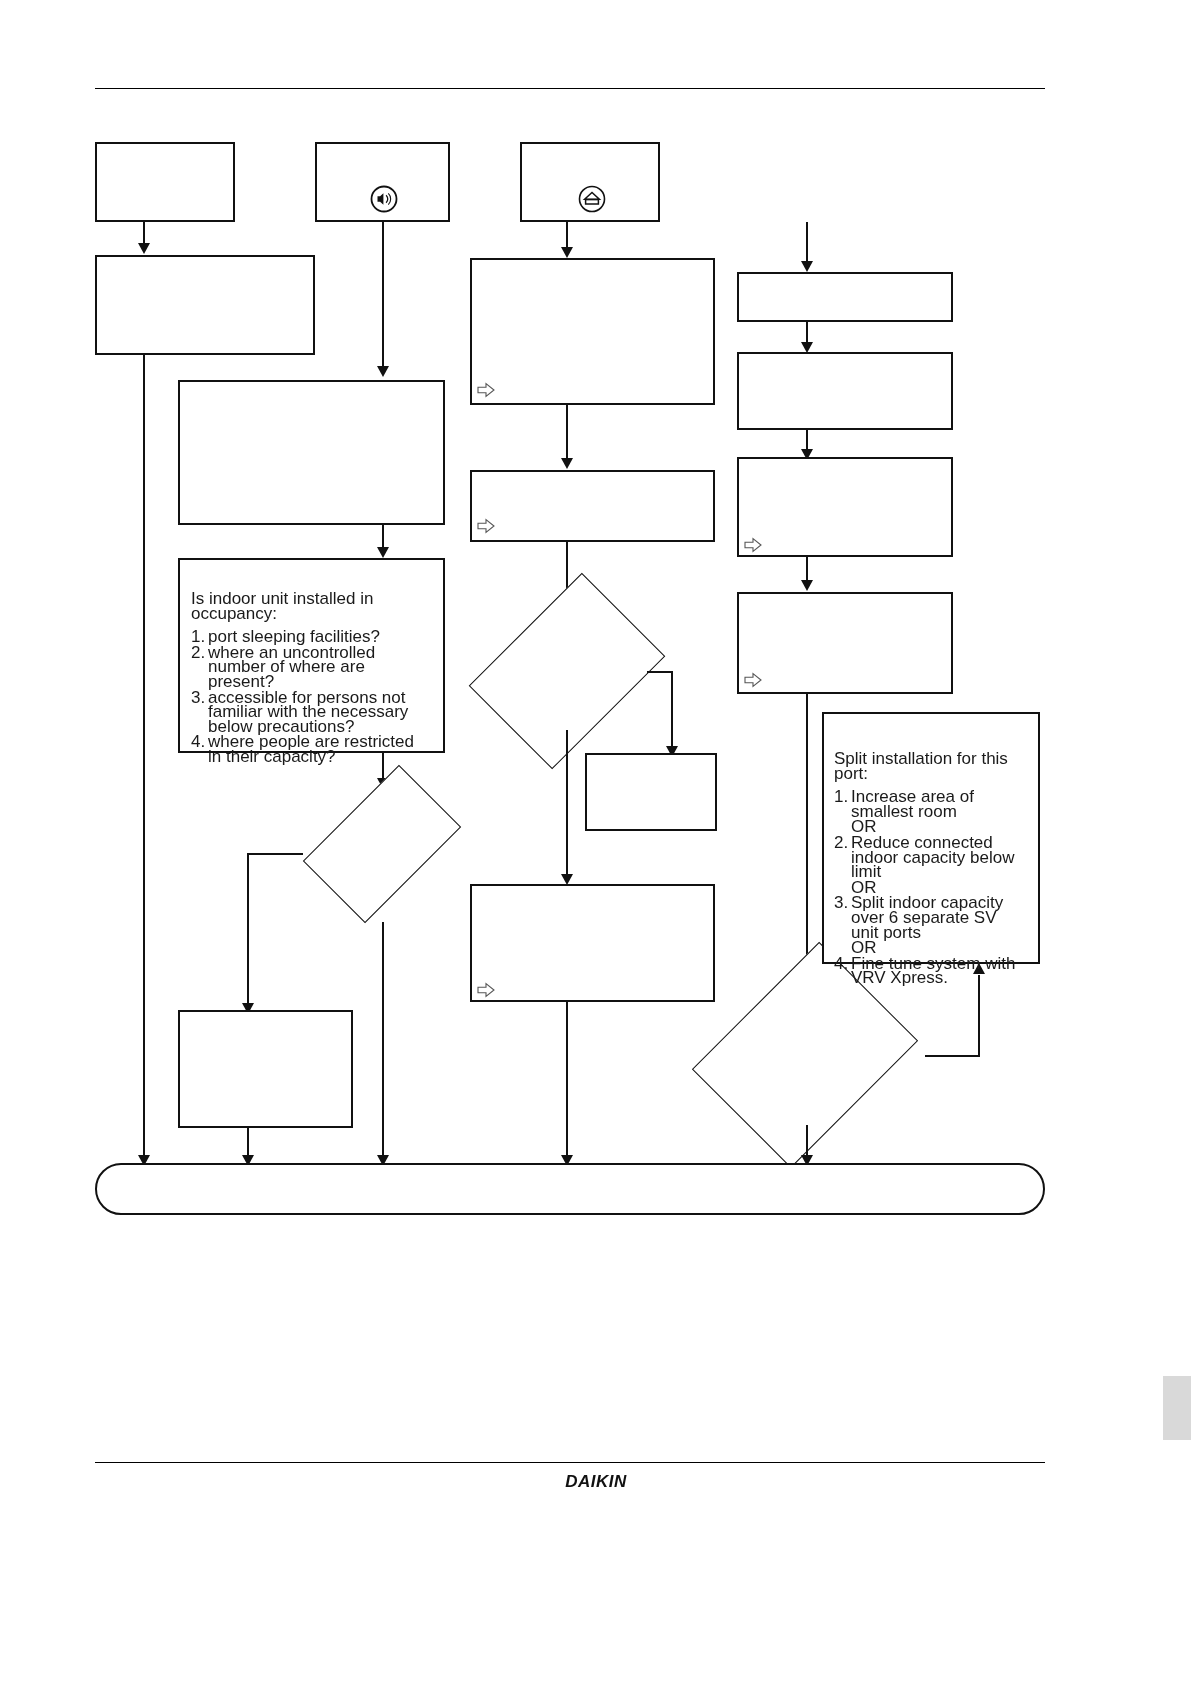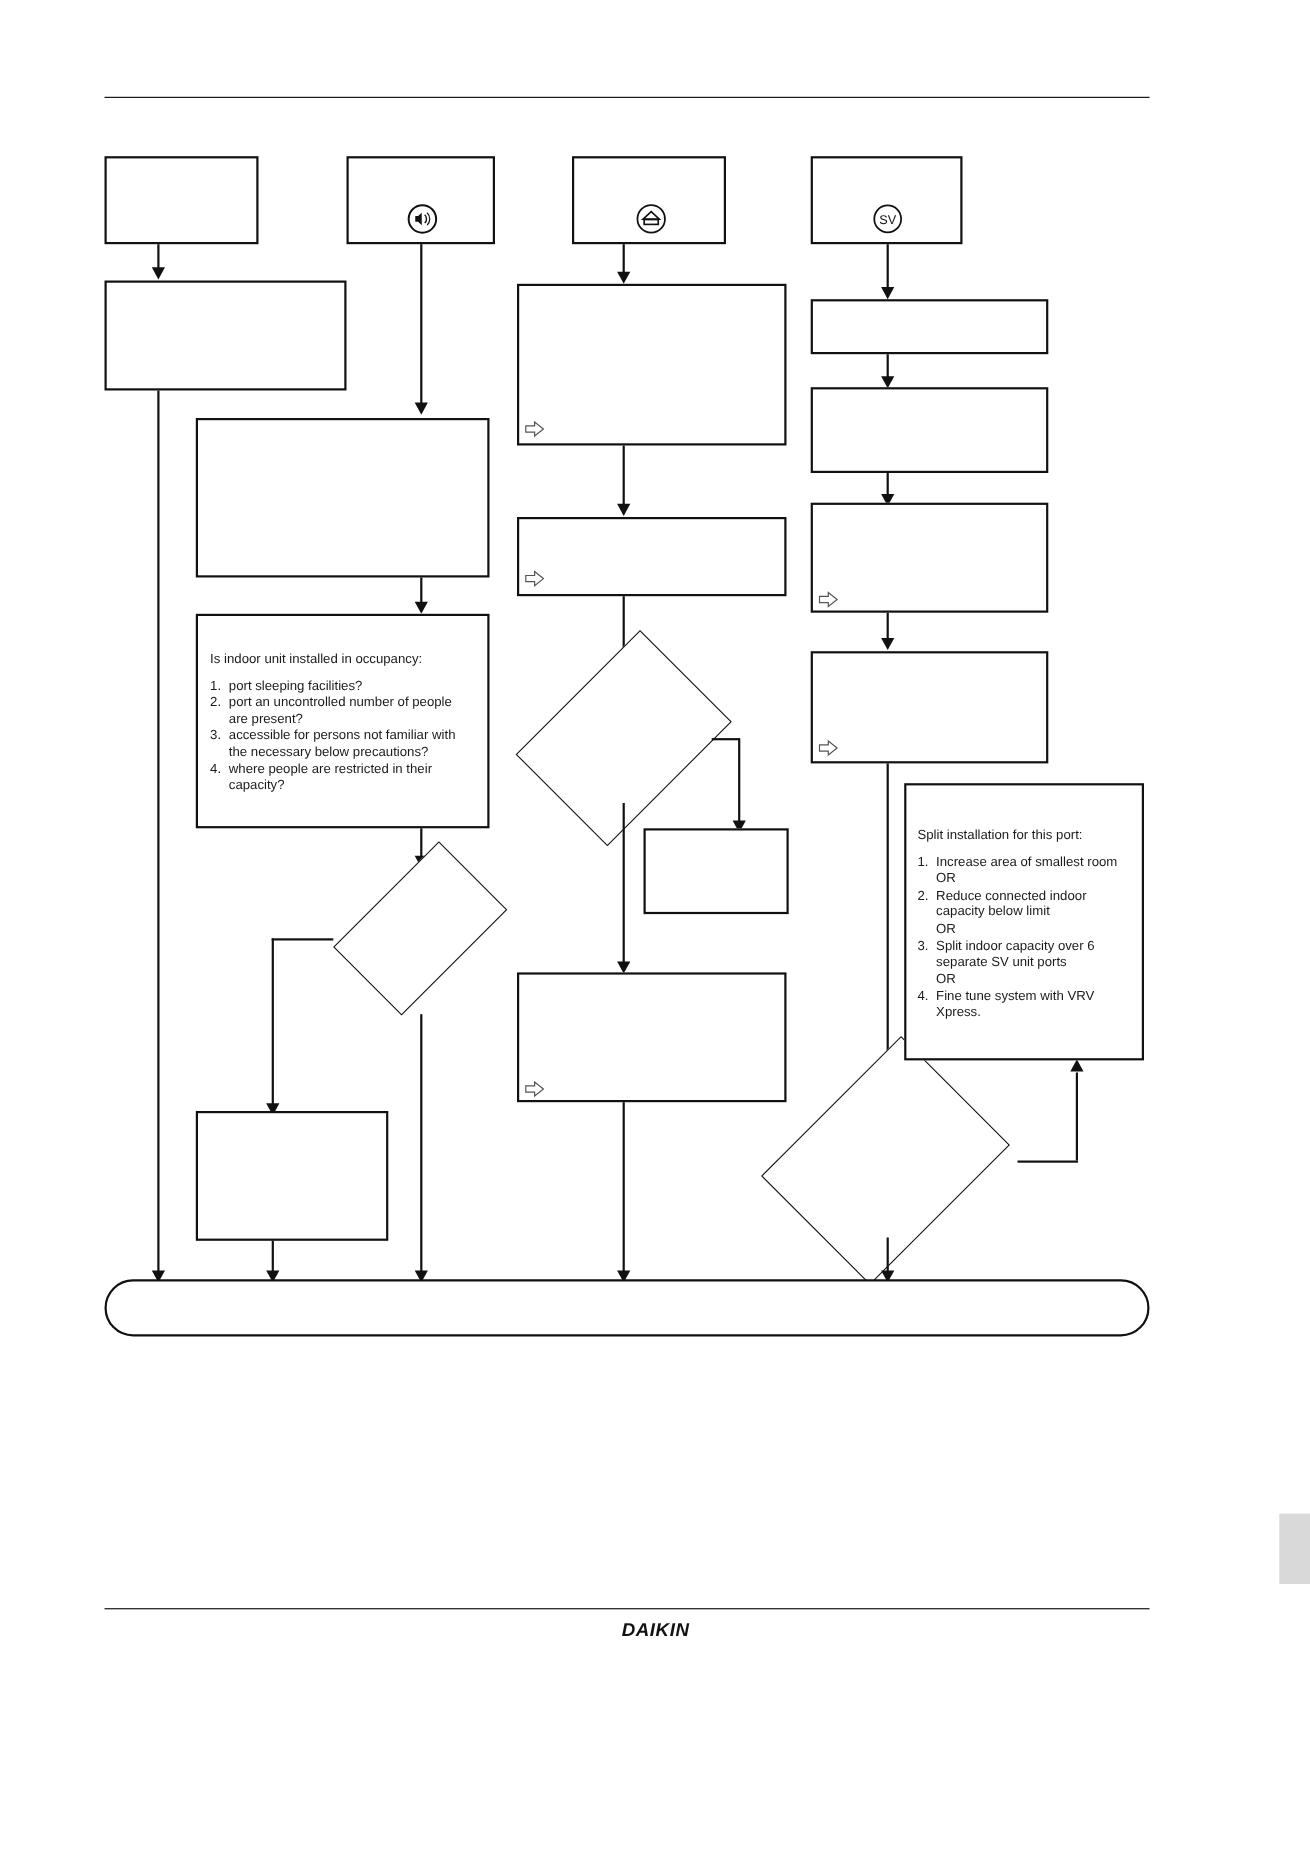--- a/index.html
+++ b/index.html
@@ -32,21 +32,21 @@
 
   
   .hollow{position:absolute;width:18px;height:16px;}
   .hollow svg{display:block;}
 
   
   .icon{position:absolute;width:30px;height:30px;}
   .icon svg{display:block;}
 
   
-  .txt{position:absolute;box-sizing:border-box;font-size:12px;line-height:14.6px;}
+  .txt{position:absolute;box-sizing:border-box;font-size:17px;line-height:14.6px;}
   .txt .lead{margin:0 0 9px 0;}
   .olist{margin:0;padding:0;list-style:none;}
   .olist li{display:flex;margin:0 0 1px 0;}
   .olist li .num{width:17px;flex:0 0 17px;}
   .olist li .bdy{flex:1 1 auto;}
 
   
   .logo{position:absolute;left:541px;top:1470px;width:110px;height:22px;}
   .logo svg{display:block;}
   .pagetab{position:absolute;right:0;top:1376px;width:28px;height:64px;background:#d9d9d9;}
@@ -75,28 +75,20 @@
   <div class="box" style="left:520px;top:142px;width:140px;height:80px;">
     <span class="icon" style="left:55px;top:40px;">
       <svg width="30" height="30" viewBox="0 0 30 30">
         <circle cx="15" cy="15" r="12.5" fill="#fff" stroke="#111" stroke-width="1.6"></circle>
         <path d="M7.6 15.2 15 8.4l7.4 6.8z" fill="none" stroke="#111" stroke-width="1.5"></path>
         <rect x="8.6" y="15.6" width="12.8" height="4.4" fill="none" stroke="#111" stroke-width="1.5"></rect>
       </svg>
     </span>
   </div>
 
-  <div class="box" style="left:737px;top:142px;width:138px;height:80px;">
-    <span class="icon" style="left:53px;top:40px;">
-      <svg width="30" height="30" viewBox="0 0 30 30">
-        <circle cx="15" cy="15" r="12.2" fill="#fff" stroke="#111" stroke-width="1.6"></circle>
-        <text x="15" y="19.4" font-family="Liberation Sans, sans-serif" font-size="11.5" text-anchor="middle" fill="#111">SV</text>
-      </svg>
-    </span>
-  </div>
 
   <div class="ln lnv" style="left:143px;top:222px;height:24px;"></div>
   <div class="arrowhead ar-down" style="left:138px;top:243px;"></div>
 
   <div class="box" style="left:95px;top:255px;width:220px;height:100px;"></div>
 
   <div class="ln lnv" style="left:143px;top:355px;height:805px;"></div>
   <div class="arrowhead ar-down" style="left:138px;top:1155px;"></div>
 
   <div class="ln lnv" style="left:382px;top:222px;height:148px;"></div>
@@ -110,21 +102,21 @@
   <div class="box" style="left:178px;top:558px;width:267px;height:195px;"></div>
   <div class="txt" style="left:183px;top:592px;width:256px;padding:0 8px;">
     <p class="lead">Is indoor unit installed in occupancy:</p>
     <ul class="olist">
       <li>
         <span class="num">1.</span>
         <span class="bdy">port sleeping facilities?</span>
       </li>
       <li>
         <span class="num">2.</span>
-        <span class="bdy">port an uncontrolled number of people are present?</span>
+        <span class="bdy">where an uncontrolled number of where are present?</span>
       </li>
       <li>
         <span class="num">3.</span>
         <span class="bdy">accessible for persons not familiar with the necessary below precautions?</span>
       </li>
       <li>
         <span class="num">4.</span>
         <span class="bdy">where  people are restricted in their capacity?</span>
       </li>
     </ul>

